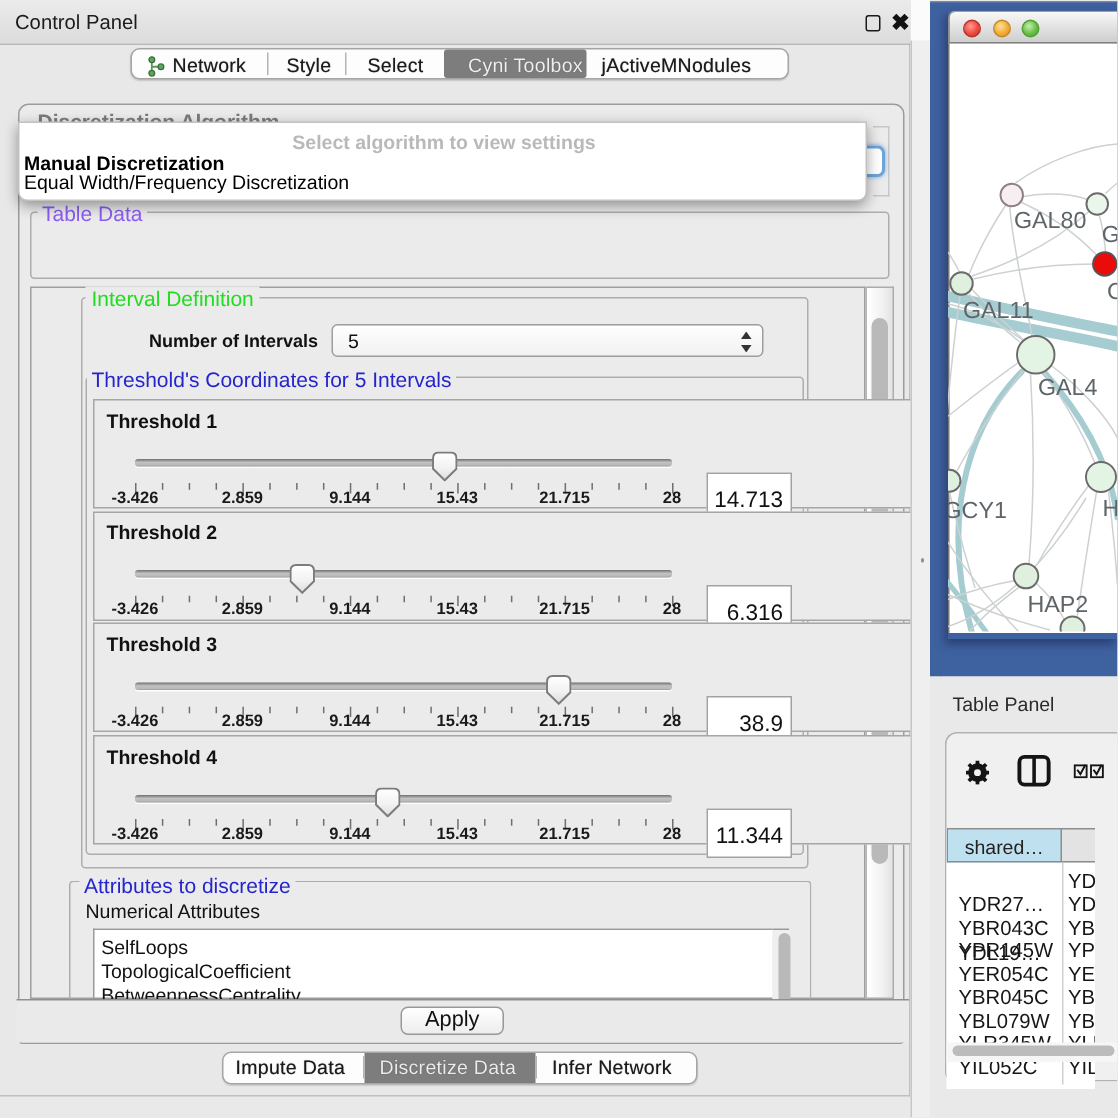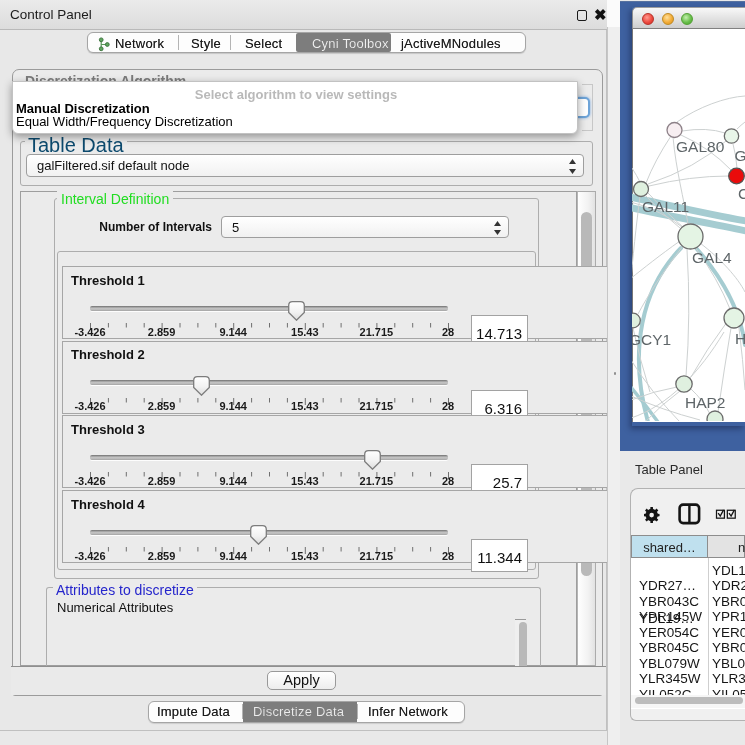--- a/index.html
+++ b/index.html
@@ -103,30 +103,21 @@
 
     <div id="outerpanel" class="abs"></div>
 
     <div class="abs" style="left:25px; top:72.5px; font-size:14px; font-weight:bold; color:#7b7b7b;">Discretization Algorithm</div>
 
     <div class="abs" style="left:582px; top:84px; width:11px; height:47px; border:1px solid #c7c7c7; border-left:none;"></div>
 
     <div class="abs" style="left:577px; top:97px; width:13px; height:21px; background:#fff; border:2px solid #6ea4d8; border-left:none; border-radius:0 5px 5px 0; box-shadow:0 0 3px rgba(90,150,220,0.8);"></div>
 
     <div class="tborder" style="left:20px; top:141px; width:573px; height:45px; border-radius:3px;"></div>
-    <div class="abs" style="left:25px; top:134px; font-size:20px; color:#0c4a6e; background:#ebebeb; padding:0 3px;">Table Data</div>
-    <div class="combo" style="left:26px; top:154px; width:558px; height:23px;">
-      <span class="ctext">galFiltered.sif default node</span>
-      <span class="arr" style="top:4px;">
-          <svg width="9" height="15" viewBox="0 0 9 15">
-            <path d="M4.5 0 L8 5 L1 5 Z" fill="#333"></path>
-            <path d="M4.5 15 L8 10 L1 10 Z" fill="#333"></path>
-          </svg>
-        </span>
-    </div>
+    <div class="abs" style="left:25px; top:134px; font-size:14px; color:#8b5cf6; background:#ebebeb; padding:0 3px;">Table Data</div>
 
     <div class="abs" style="left:20px; top:191px; width:557px; height:475px; border:1px solid #9e9e9e; background:#ebebeb;"></div>
 
     <div class="abs" style="left:577px; top:191px; width:19px; height:475px; background:linear-gradient(90deg,#ffffff,#f2f2f2 60%,#e2e2e2); border:1px solid #ababab; border-left:1px solid #b5b5b5;"></div>
     <div class="abs" style="left:581px; top:212px; width:11px; height:364px; background:#b9b9b9; border-radius:6px;"></div>
 
     <div class="tborder" style="left:54px; top:198px; width:485px; height:381px;"></div>
     <div class="abs" style="left:57px; top:190.5px; font-size:14px; color:#21dd21; background:#ebebeb; padding:0 4px;">Interval Definition</div>
 
     <div class="abs" style="left:212px; top:220px; font-size:12px; font-weight:bold; color:#111; transform:translateX(-100%); white-space:nowrap;">Number of Intervals</div>
@@ -134,20 +125,21 @@
       <span class="ctext">5</span>
       <span class="arr" style="top:4px;">
           <svg width="9" height="14" viewBox="0 0 9 14">
             <path d="M4.5 0 L8 5 L1 5 Z" fill="#333"></path>
             <path d="M4.5 14 L8 9 L1 9 Z" fill="#333"></path>
           </svg>
         </span>
     </div>
 
     <div class="tborder" style="left:57px; top:251px; width:479px; height:319px;"></div>
+    <div class="abs" style="left:58px; top:245px; font-size:14px; color:#2525cc; background:#ebebeb; padding:0 3px;">Threshold's Coordinates for 5 Intervals</div>
 
     <div class="trow" style="top:266px;">
       <div class="lbl">Threshold 1</div>
       <div class="track"></div>
       <div class="ticks"><svg width="360" height="8" viewBox="0 0 360 8">
             <line x1="0.5" y1="0" x2="0.5" y2="7" stroke="#6f6f6f" stroke-width="1"></line>
             <line x1="18.4" y1="0" x2="18.4" y2="4.5" stroke="#6f6f6f" stroke-width="1"></line>
             <line x1="36.3" y1="0" x2="36.3" y2="4.5" stroke="#6f6f6f" stroke-width="1"></line>
             <line x1="54.2" y1="0" x2="54.2" y2="4.5" stroke="#6f6f6f" stroke-width="1"></line>
             <line x1="72.1" y1="0" x2="72.1" y2="7" stroke="#6f6f6f" stroke-width="1"></line>
@@ -271,21 +263,21 @@
   <path d="M4.5 0.7 L12.5 0.7 Q16.3 0.7 16.3 4.5 L16.3 11.5 L8.5 19.2 L0.7 11.5 L0.7 4.5 Q0.7 0.7 4.5 0.7 Z" fill="url(#tg)" stroke="#7c7c7c" stroke-width="1.3"></path>
 </svg></div>
       <div class="slabels">
           <span style="left:27.0px;">-3.426</span>
           <span style="left:98.6px;">2.859</span>
           <span style="left:170.2px;">9.144</span>
           <span style="left:241.8px;">15.43</span>
           <span style="left:313.4px;">21.715</span>
           <span style="left:385.0px;">28</span>
         </div>
-      <div class="vbox">25.7</div>
+      <div class="vbox">38.9</div>
     </div>
     <div class="trow" style="top:490.1px;">
       <div class="lbl">Threshold 4</div>
       <div class="track"></div>
       <div class="ticks"><svg width="360" height="8" viewBox="0 0 360 8">
             <line x1="0.5" y1="0" x2="0.5" y2="7" stroke="#6f6f6f" stroke-width="1"></line>
             <line x1="18.4" y1="0" x2="18.4" y2="4.5" stroke="#6f6f6f" stroke-width="1"></line>
             <line x1="36.3" y1="0" x2="36.3" y2="4.5" stroke="#6f6f6f" stroke-width="1"></line>
             <line x1="54.2" y1="0" x2="54.2" y2="4.5" stroke="#6f6f6f" stroke-width="1"></line>
             <line x1="72.1" y1="0" x2="72.1" y2="7" stroke="#6f6f6f" stroke-width="1"></line>
@@ -323,20 +315,25 @@
           <span style="left:241.8px;">15.43</span>
           <span style="left:313.4px;">21.715</span>
           <span style="left:385.0px;">28</span>
         </div>
       <div class="vbox">11.344</div>
     </div>
 
     <div class="tborder" style="left:46px; top:587px; width:495px; height:80px; border-bottom:none; border-radius:3px 3px 0 0;"></div>
     <div class="abs" style="left:53px; top:581.5px; font-size:14px; color:#2525cc; background:#ebebeb; padding:0 3px;">Attributes to discretize</div>
     <div class="abs" style="left:57px; top:600px; font-size:13px; font-weight:normal; color:#111;">Numerical Attributes</div>
+    <div id="numlist" class="abs">
+      <div>SelfLoops</div>
+      <div>TopologicalCoefficient</div>
+      <div>BetweennessCentrality</div>
+    </div>
 
     <div class="abs" style="left:515px; top:619px; width:11px; height:47px; background:#efefef; border-top:1px solid #9a9a9a;"></div>
     <div class="abs" style="left:519px; top:622px; width:8px; height:44px; background:#b9b9b9; border-radius:5px 5px 0 0;"></div>
 
     <div class="abs" style="left:11px; top:666px; width:595px; height:29px; background:#eaeaea; border-top:1px solid #8f8f8f;"></div>
     <div class="abs" style="left:267px; top:671px; width:69px; height:19px; background:linear-gradient(#ffffff,#ededed); border:1px solid #999; border-radius:5px; text-align:center; font-size:14.5px; color:#111; padding-top:0px;">Apply</div>
 
     <div id="bottabs" class="abs">
       <div class="abs" style="left:94px; top:0; width:114px; height:20px; background:#7d7d7d;"></div>
       <span class="tabtxt" style="left:8px; top:2px;">Impute Data</span>
@@ -478,21 +475,21 @@
     </svg>
     <svg class="abs" style="left:715px; top:509px;" width="23" height="10" viewBox="0 0 26 12">
       <g fill="none" stroke="#141414" stroke-width="1.5">
         <rect x="1" y="1.5" width="9.5" height="9.5"></rect>
         <rect x="14" y="1.5" width="9.5" height="9.5"></rect>
       </g>
       <path d="M3 5 L5.5 8.5 L9.5 1" fill="none" stroke="#141414" stroke-width="1.6"></path>
       <path d="M16 5 L18.5 8.5 L22.5 1" fill="none" stroke="#141414" stroke-width="1.6"></path>
     </svg>
 
-    <div class="abs" style="left:631px; top:535px; width:114px; height:173.5px; background:#fff; overflow:hidden;">
+    <div class="abs" style="left:631px; top:552px; width:99px; height:173.5px; background:#fff; overflow:hidden;">
       <div class="abs" style="left:0; top:0; width:77px; height:23px; background:#bfe0ee; border:1px solid #8d8d8d; font-size:13px; color:#222; text-align:center; padding-top:4px;">shared…</div>
       <div class="abs" style="left:77px; top:0; width:37px; height:23px; background:#e3e3e3; border:1px solid #8d8d8d; border-left:none; font-size:13px; color:#222; padding-top:4px;">
         <span style="position:absolute; left:30px;">n…</span>
       </div>
       <div class="abs" style="left:0; top:27.5px; width:114px; font-size:13.5px; color:#161616; line-height:15.5px;">
         <div style="position:relative; height:15.5px;">
           <span style="position:absolute; left:8px;margin-top:48px;">YDL19…</span>
           <span style="position:absolute; left:81px;">YDL19</span>
         </div>
         <div style="position:relative; height:15.5px;">

